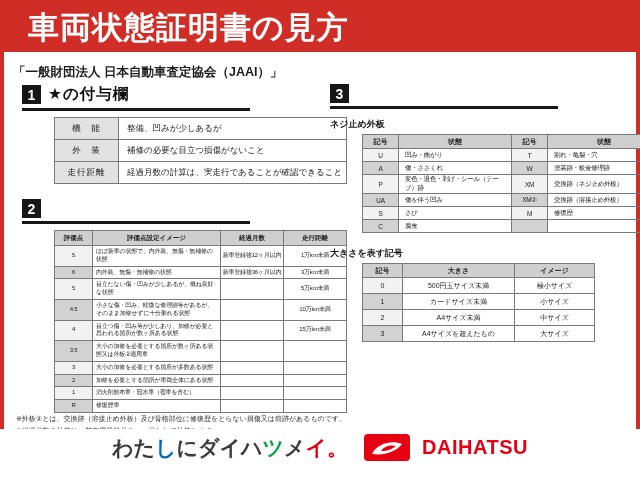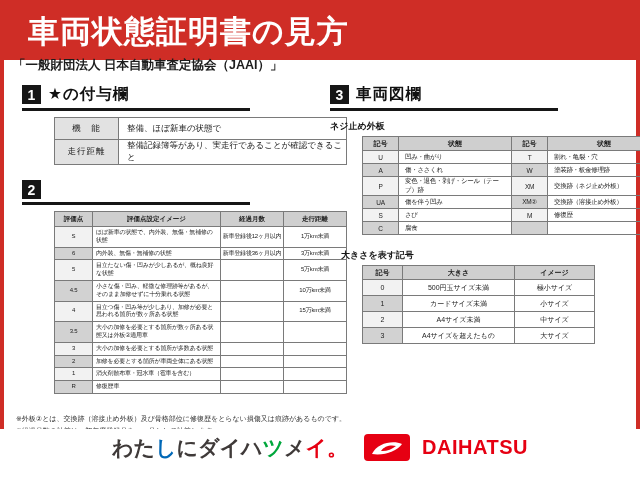--- a/index.html
+++ b/index.html
@@ -5,30 +5,30 @@
   * { margin:0; padding:0; box-sizing:border-box; }
   html,body { width:640px; height:480px; }
   body {
     font-family:"Liberation Sans","DejaVu Sans",sans-serif;
     background:#ffffff; color:#1a1a1a;
   }
   .page { position:relative; width:640px; height:480px; background:#fff; overflow:hidden; }
 
   
   .topbar {
-    position:absolute; left:0; top:0; width:640px; height:60px;
+    position:absolute; left:0; top:0; width:640px; height:52px;
     background:#cf2d26; color:#fff;
     display:flex; align-items:center; justify-content:space-between;
     padding:4px 44px 0 28px; font-weight:bold; font-size:31px; letter-spacing:1px;
   }
   .edge { position:absolute; top:0; width:4px; height:443px; background:#cf2d26; }
   .edge.left { left:0; } .edge.right { right:0; }
   .bottombar { position:absolute; left:0; top:438px; width:640px; height:5px; background:#cf2d26; }
 
-  .subtitle { position:absolute; left:13px; top:57px; font-size:12.5px; font-weight:bold; color:#1c1c1c; }
+  .subtitle { position:absolute; left:13px; top:64px; font-size:12.5px; font-weight:bold; color:#1c1c1c; }
 
   
   .col-left  { position:absolute; left:22px;  top:84px; width:292px; }
   .col-right { position:absolute; left:330px; top:84px; width:298px; }
 
   
   .sec-header {
     display:flex; align-items:center; gap:7px;
     border-bottom:3px solid #161616; padding-bottom:3px; width:228px;
   }
@@ -115,25 +115,29 @@
     </div>
 
     <table class="star-table">
       <colgroup>
           <col style="width:64px">
           <col style="width:228px">
         </colgroup>
       <tbody>
           <tr>
             <td>機　能</td>
-            <td>整備、ほぼ新車の状態で</td>
+            <td>整備、凹みが少しあるが</td>
+          </tr>
+          <tr>
+            <td>外　装</td>
+            <td>補修の必要な目立つ損傷がないこと</td>
           </tr>
           <tr>
             <td>走行距離</td>
-            <td>整備記録簿等があり、実走行であることが確認できること</td>
+            <td>経過月数の計算は、実走行であることが確認できること</td>
           </tr>
         </tbody>
     </table>
 
     <div class="sec2-block">
       <div class="sec-header">
         <span class="sec-badge">2</span>
       </div>
 
       <table class="grade-table">
@@ -214,21 +218,20 @@
             </tr>
           </tbody>
       </table>
     </div>
   </div>
 
   <div class="col-right">
 
     <div class="sec-header">
       <span class="sec-badge">3</span>
-      <span class="sec-title">車両図欄</span>
     </div>
 
     <div class="caption">ネジ止め外板</div>
     <table class="state-table">
       <colgroup>
           <col style="width:36px">
           <col style="width:113px">
           <col style="width:36px">
           <col style="width:113px">
         </colgroup>
@@ -273,21 +276,21 @@
           </tr>
           <tr>
             <td>C</td>
             <td>腐食</td>
             <td></td>
             <td></td>
           </tr>
         </tbody>
     </table>
 
-    <div class="caption" style="margin-top:14px;margin-left:11px;">大きさを表す記号</div>
+    <div class="caption" style="margin-top:14px;">大きさを表す記号</div>
     <table class="size-table">
       <colgroup>
           <col style="width:40px">
           <col style="width:112px">
           <col style="width:80px">
         </colgroup>
       <thead>
           <tr>
             <th>記号</th>
             <th>大きさ</th>

